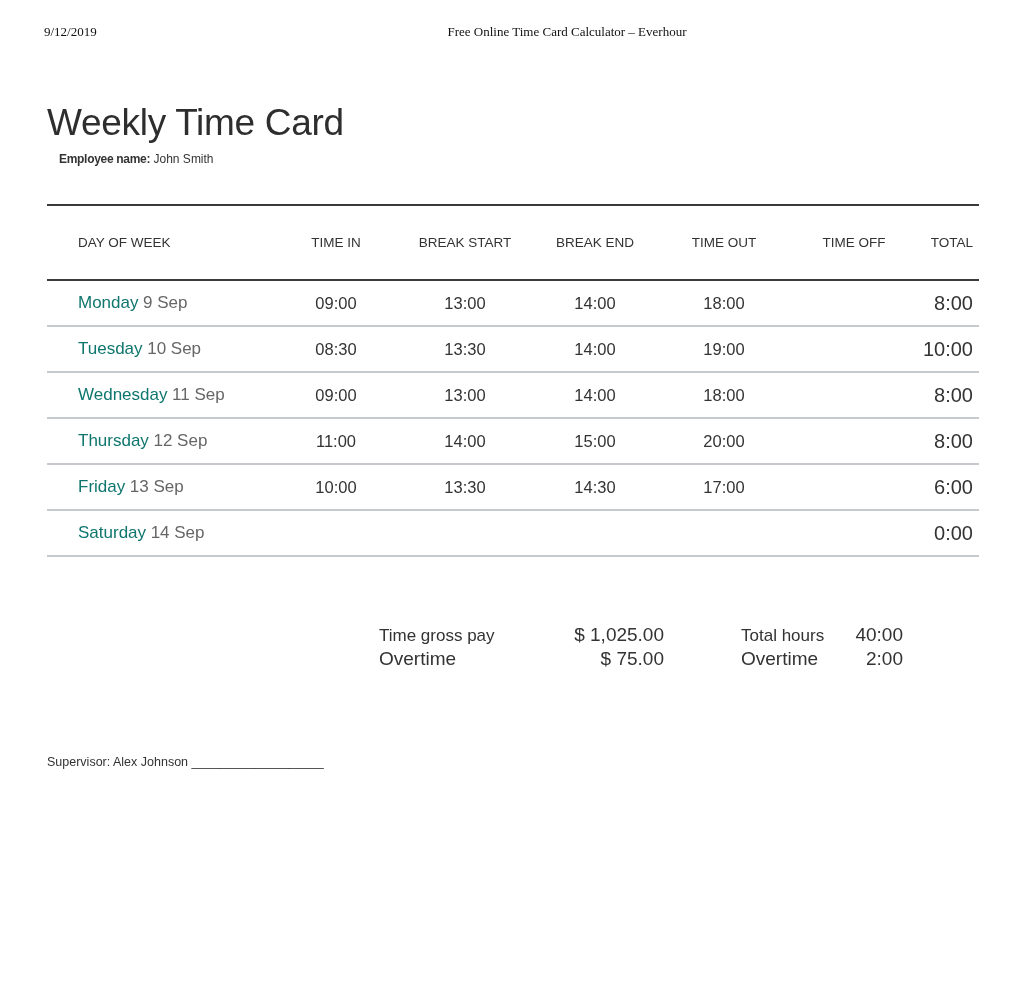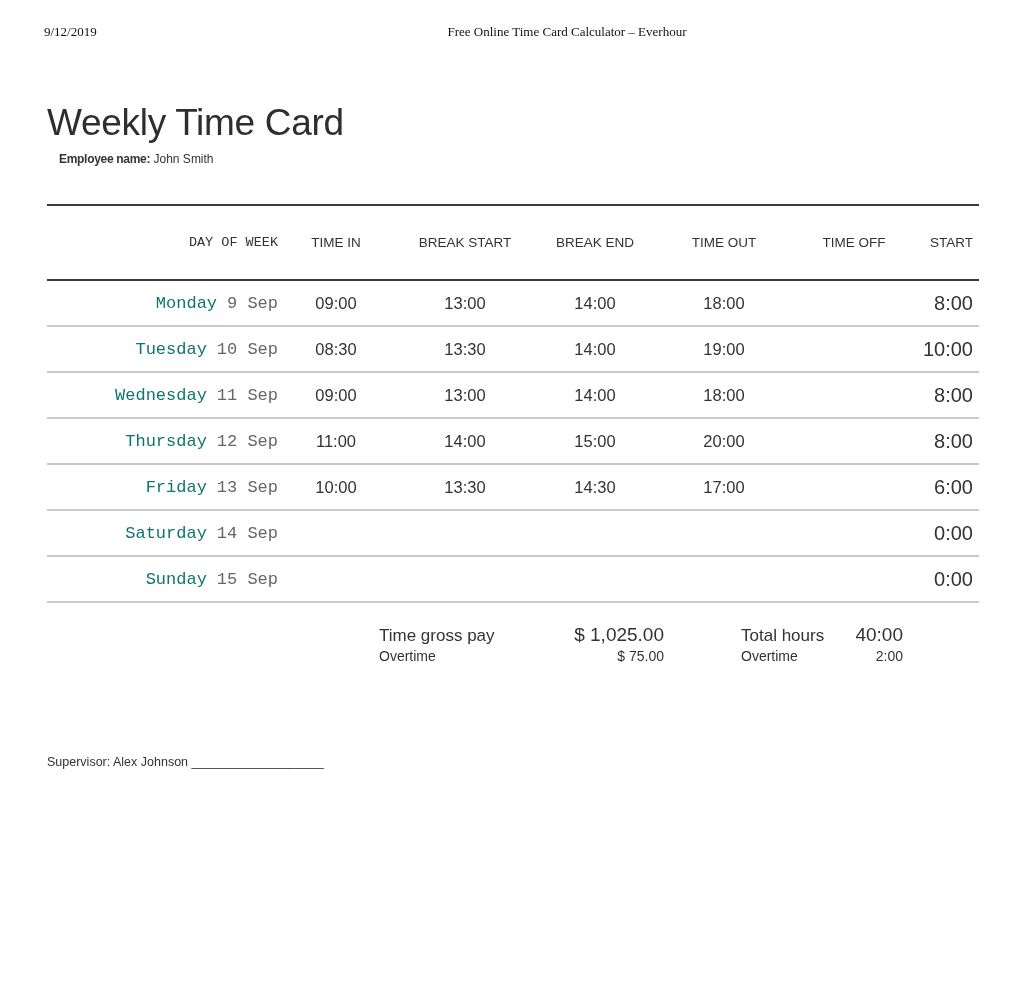--- a/index.html
+++ b/index.html
@@ -27,38 +27,38 @@
       border-collapse: collapse; border-top: 2px solid #3a3a3a;
     }
     table.timecard th {
       font-size: 13.5px; font-weight: normal; color: #333; height: 73px;
       border-bottom: 2px solid #3a3a3a; text-align: center; padding: 0;
     }
     table.timecard td {
       height: 44px; border-bottom: 2px solid #c6c9cd; text-align: center;
       font-size: 16.5px; color: #333; padding: 0;
     }
-    table.timecard .c-day { text-align: right; padding-left: 31px; width: 200px; font-family: Liberation Mono, monospace; }
+    table.timecard .c-day { text-align: left; padding-left: 31px; width: 200px; }
     table.timecard .c-in { width: 116px; }
     table.timecard .c-bs { width: 142px; }
     table.timecard .c-be { width: 118px; text-align: center; }
     table.timecard .c-out { width: 140px; }
     table.timecard .c-off { width: 120px; }
     table.timecard .c-total { text-align: right; padding-right: 6px; font-size: 20px; }
     table.timecard th.c-total { font-size: 13.5px; }
     td.c-day .dname { font-size: 17px; color: #0f766e; }
     td.c-day .ddate { font-size: 17px; color: #666; }
 
     .summary { position: absolute; top: 624px; font-size: 15px; color: #333; }
     .sum-pay { left: 379px; width: 285px; }
     .sum-hours { left: 741px; width: 162px; }
     .sum-row { display: flex; justify-content: space-between; align-items: baseline; }
     .sum-row.main { font-size: 17px; height: 24px; }
     .sum-row.main .val { font-size: 19px; }
-    .sum-row.sub { font-size: 14px; height: 20px; }
+    .sum-row.sub { font-size: 19px; height: 20px; }
 
     .supervisor {
       position: absolute; left: 47px; top: 755px; font-size: 12.5px; color: #333;
     }
   </style>
 </head>
 <body>
 
 <div class="print-header">
   <span class="print-date">9/12/2019</span>
@@ -75,21 +75,21 @@
 
 <table class="timecard">
   <thead>
     <tr>
       <th class="c-day">DAY OF WEEK</th>
       <th class="c-in">TIME IN</th>
       <th class="c-bs">BREAK START</th>
       <th class="c-be">BREAK END</th>
       <th class="c-out">TIME OUT</th>
       <th class="c-off">TIME OFF</th>
-      <th class="c-total">START</th>
+      <th class="c-total">TOTAL</th>
     </tr>
   </thead>
   <tbody>
     <tr>
       <td class="c-day"><span class="dname">Monday</span> <span class="ddate">9 Sep</span></td>
       <td>09:00</td>
       <td>13:00</td>
       <td>14:00</td>
       <td>18:00</td>
       <td></td>
@@ -133,29 +133,20 @@
     </tr>
     <tr>
       <td class="c-day"><span class="dname">Saturday</span> <span class="ddate">14 Sep</span></td>
       <td></td>
       <td></td>
       <td></td>
       <td></td>
       <td></td>
       <td class="c-total">0:00</td>
     </tr>
-    <tr>
-      <td class="c-day"><span class="dname">Sunday</span> <span class="ddate">15 Sep</span></td>
-      <td></td>
-      <td></td>
-      <td></td>
-      <td></td>
-      <td></td>
-      <td class="c-total">0:00</td>
-    </tr>
   </tbody>
 </table>
 
 <div class="summary sum-pay">
   <div class="sum-row main">
     <span>Time gross pay</span>
     <span class="val">$ 1,025.00</span>
   </div>
   <div class="sum-row sub">
     <span>Overtime</span>

